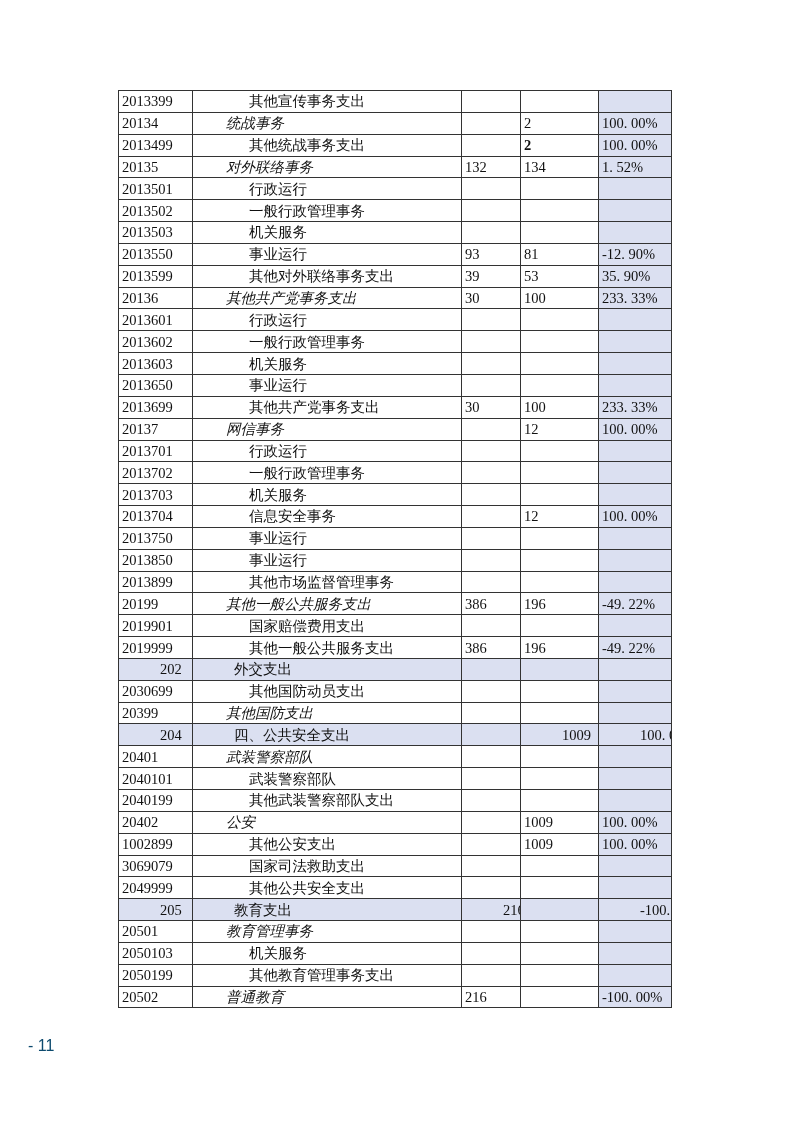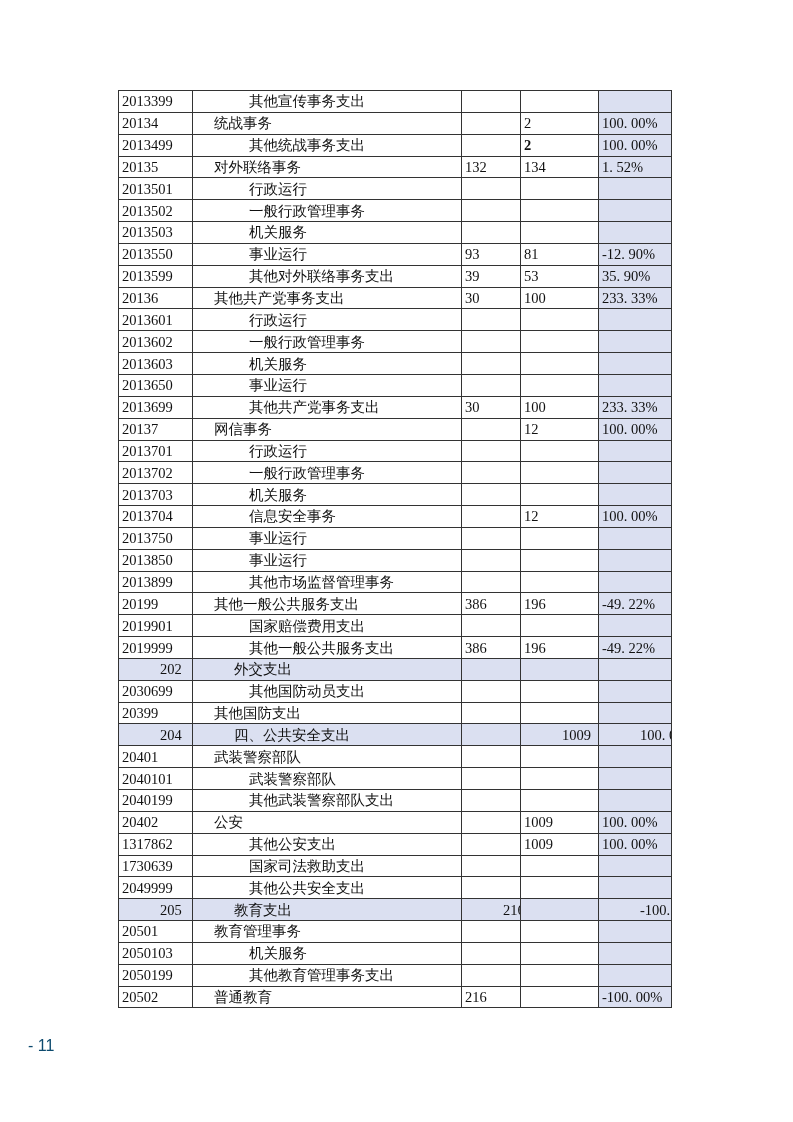--- a/index.html
+++ b/index.html
@@ -42,21 +42,21 @@
   
   table.budget td.pct {
     background: var(--highlight-color, #dbe0f1);
   }
   
   table.budget tr.highlight td {
     background: var(--highlight-color, #dbe0f1);
     padding-left: 41px;
   }
   td.name.ind0 { padding-left: 4px; }
-  td.name.ind1 { padding-left: 21px; }
+  td.name.ind1 { padding-left: 33px; font-style: italic; }
   td.name.ind2 { padding-left: 56px; }
   td.bold { font-weight: bold; }
   .footer {
     position: absolute;
     top: 1036px;
     left: 0;
     width: 100%;
     text-align: left;
     font-family: "Liberation Sans", "DejaVu Sans", sans-serif;
     font-size: 16px;
@@ -311,28 +311,28 @@
       <td class="pct"></td>
     </tr>
         <tr>
       <td class="code">20402</td>
       <td class="name ind1">公安</td>
       <td class="v1"></td>
       <td class="v2">1009</td>
       <td class="pct">100. 00%</td>
     </tr>
         <tr>
-      <td class="code">1317862</td>
+      <td class="code">1002899</td>
       <td class="name ind2">其他公安支出</td>
       <td class="v1"></td>
       <td class="v2">1009</td>
       <td class="pct">100. 00%</td>
     </tr>
         <tr>
-      <td class="code">1730639</td>
+      <td class="code">3069079</td>
       <td class="name ind2">国家司法救助支出</td>
       <td class="v1"></td>
       <td class="v2"></td>
       <td class="pct"></td>
     </tr>
         <tr>
       <td class="code">2049999</td>
       <td class="name ind2">其他公共安全支出</td>
       <td class="v1"></td>
       <td class="v2"></td>

